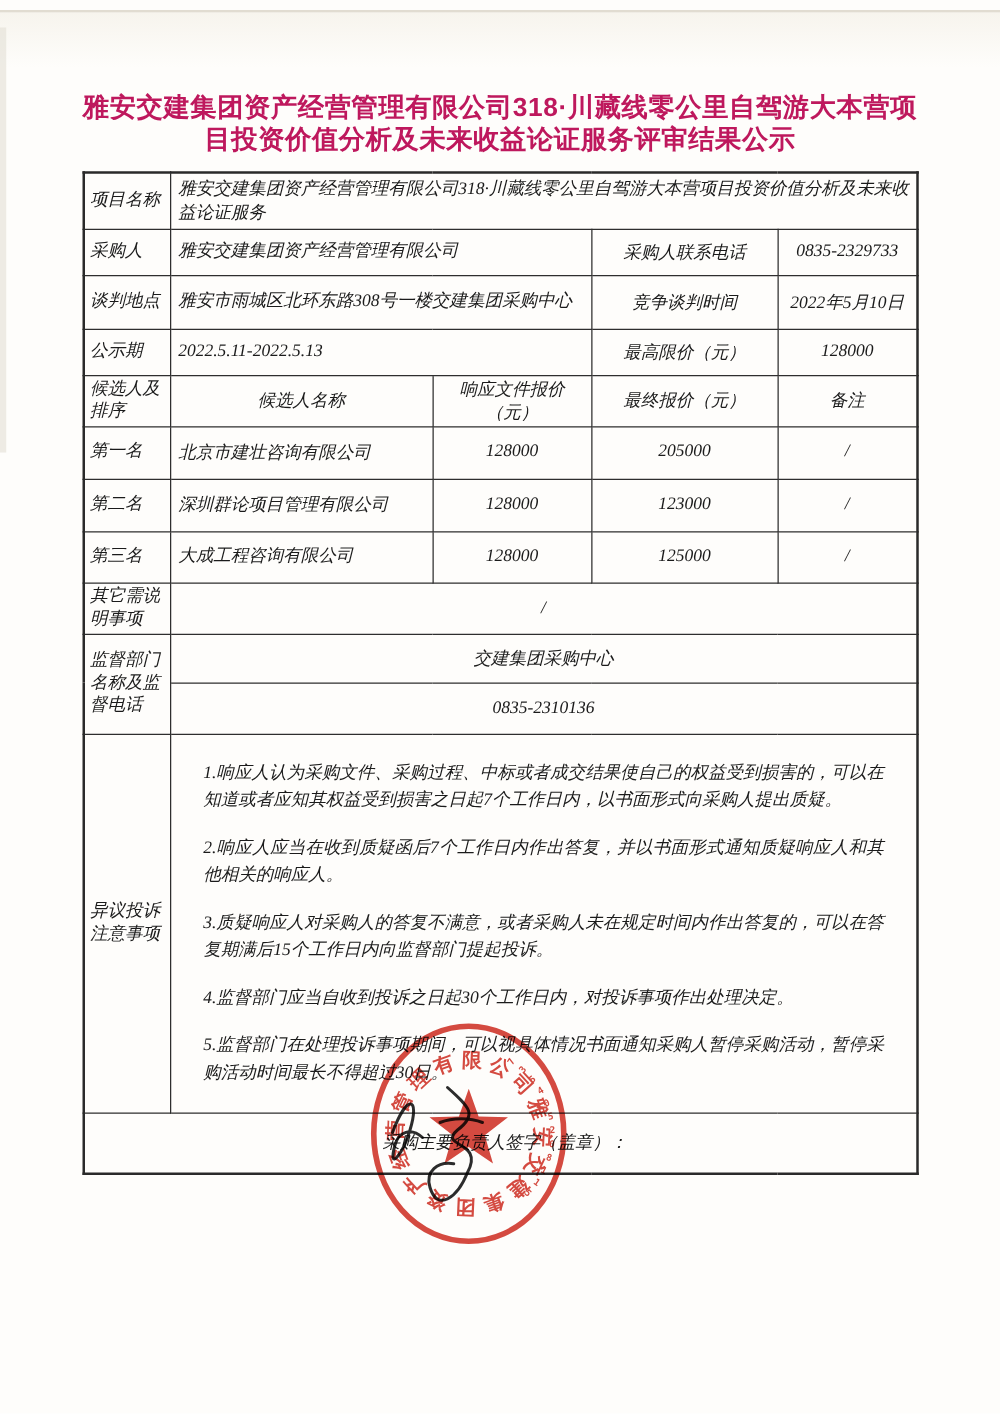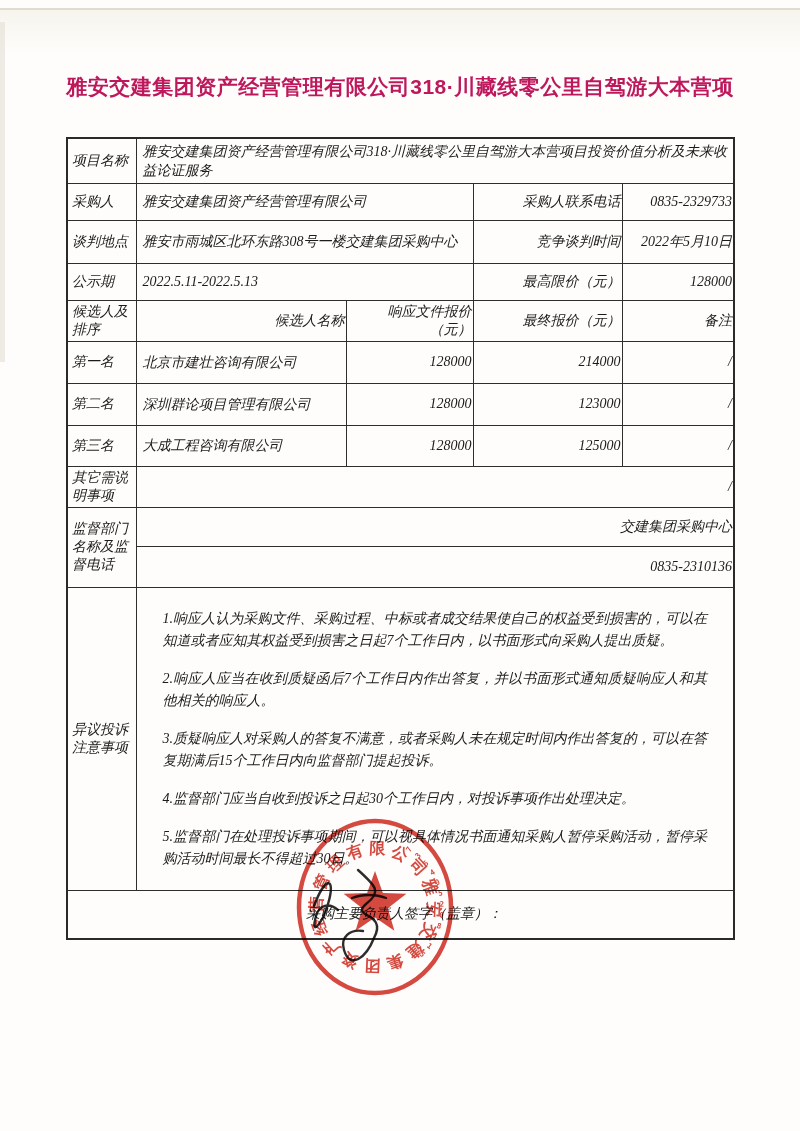--- a/index.html
+++ b/index.html
@@ -21,21 +21,21 @@
       font-size:21px;line-height:25px;color:#be185d;letter-spacing:.5px;}
 
   
   table.main{position:absolute;left:66px;top:137px;width:667px;
       border-collapse:collapse;table-layout:fixed;
       border:2px solid #2a2a2a;font-style:italic;}
   table.main td{border:1px solid #2e2e2e;font-size:14px;color:#1b1b1b;
       vertical-align:middle;overflow:hidden;}
   .lbl{text-align:left;padding:2px 2px 2px 4px;line-height:18px;}
   .vleft{text-align:left;padding:2px 6px;line-height:19px;}
-  .ctr{text-align:right;padding:2px 1px;}
+  .ctr{text-align:center;padding:2px 1px;}
   .notes{padding:4px 10px;line-height:22px;text-align:justify;}
   .notes div{margin:16px;}
   .sig{text-align:center;padding-left:8px;font-size:14.5px;}
 
   
   .seal-svg{position:absolute;left:290px;top:812px;width:170px;height:190px;
       mix-blend-mode:multiply;opacity:.88;}
   .seal-ring{fill:none;stroke:#cf3126;stroke-width:4.5px;}
   .seal-star{fill:#cf3126;}
   .seal-char{fill:#cf3126;font-size:16px;font-weight:700;text-anchor:middle;
@@ -51,20 +51,21 @@
 <body>
 
 <div class="page">
 
   <div class="scan-top-line"></div>
   <div class="scan-top-tint"></div>
   <div class="scan-left-edge"></div>
 
   <div class="title">
     <div>雅安交建集团资产经营管理有限公司318·川藏线零公里自驾游大本营项</div>
+    <div>目投资价值分析及未来收益论证服务评审结果公示</div>
   </div>
 
   <table class="main">
     <colgroup>
       <col style="width:69px">
         <col style="width:210px">
         <col style="width:127px">
       <col style="width:149px">
         <col style="width:112px">
     </colgroup>
@@ -101,21 +102,21 @@
       <td class="ctr">候选人名称</td>
       <td class="ctr">响应文件报价（元）</td>
       <td class="ctr">最终报价（元）</td>
       <td class="ctr">备注</td>
     </tr>
 
     <tr style="height:42px">
       <td class="lbl">第一名</td>
       <td class="vleft">北京市建壮咨询有限公司</td>
       <td class="ctr">128000</td>
-      <td class="ctr">214000</td>
+      <td class="ctr">205000</td>
       <td class="ctr">/</td>
     </tr>
 
     <tr style="height:42px">
       <td class="lbl">第二名</td>
       <td class="vleft">深圳群论项目管理有限公司</td>
       <td class="ctr">128000</td>
       <td class="ctr">123000</td>
       <td class="ctr">/</td>
     </tr>

